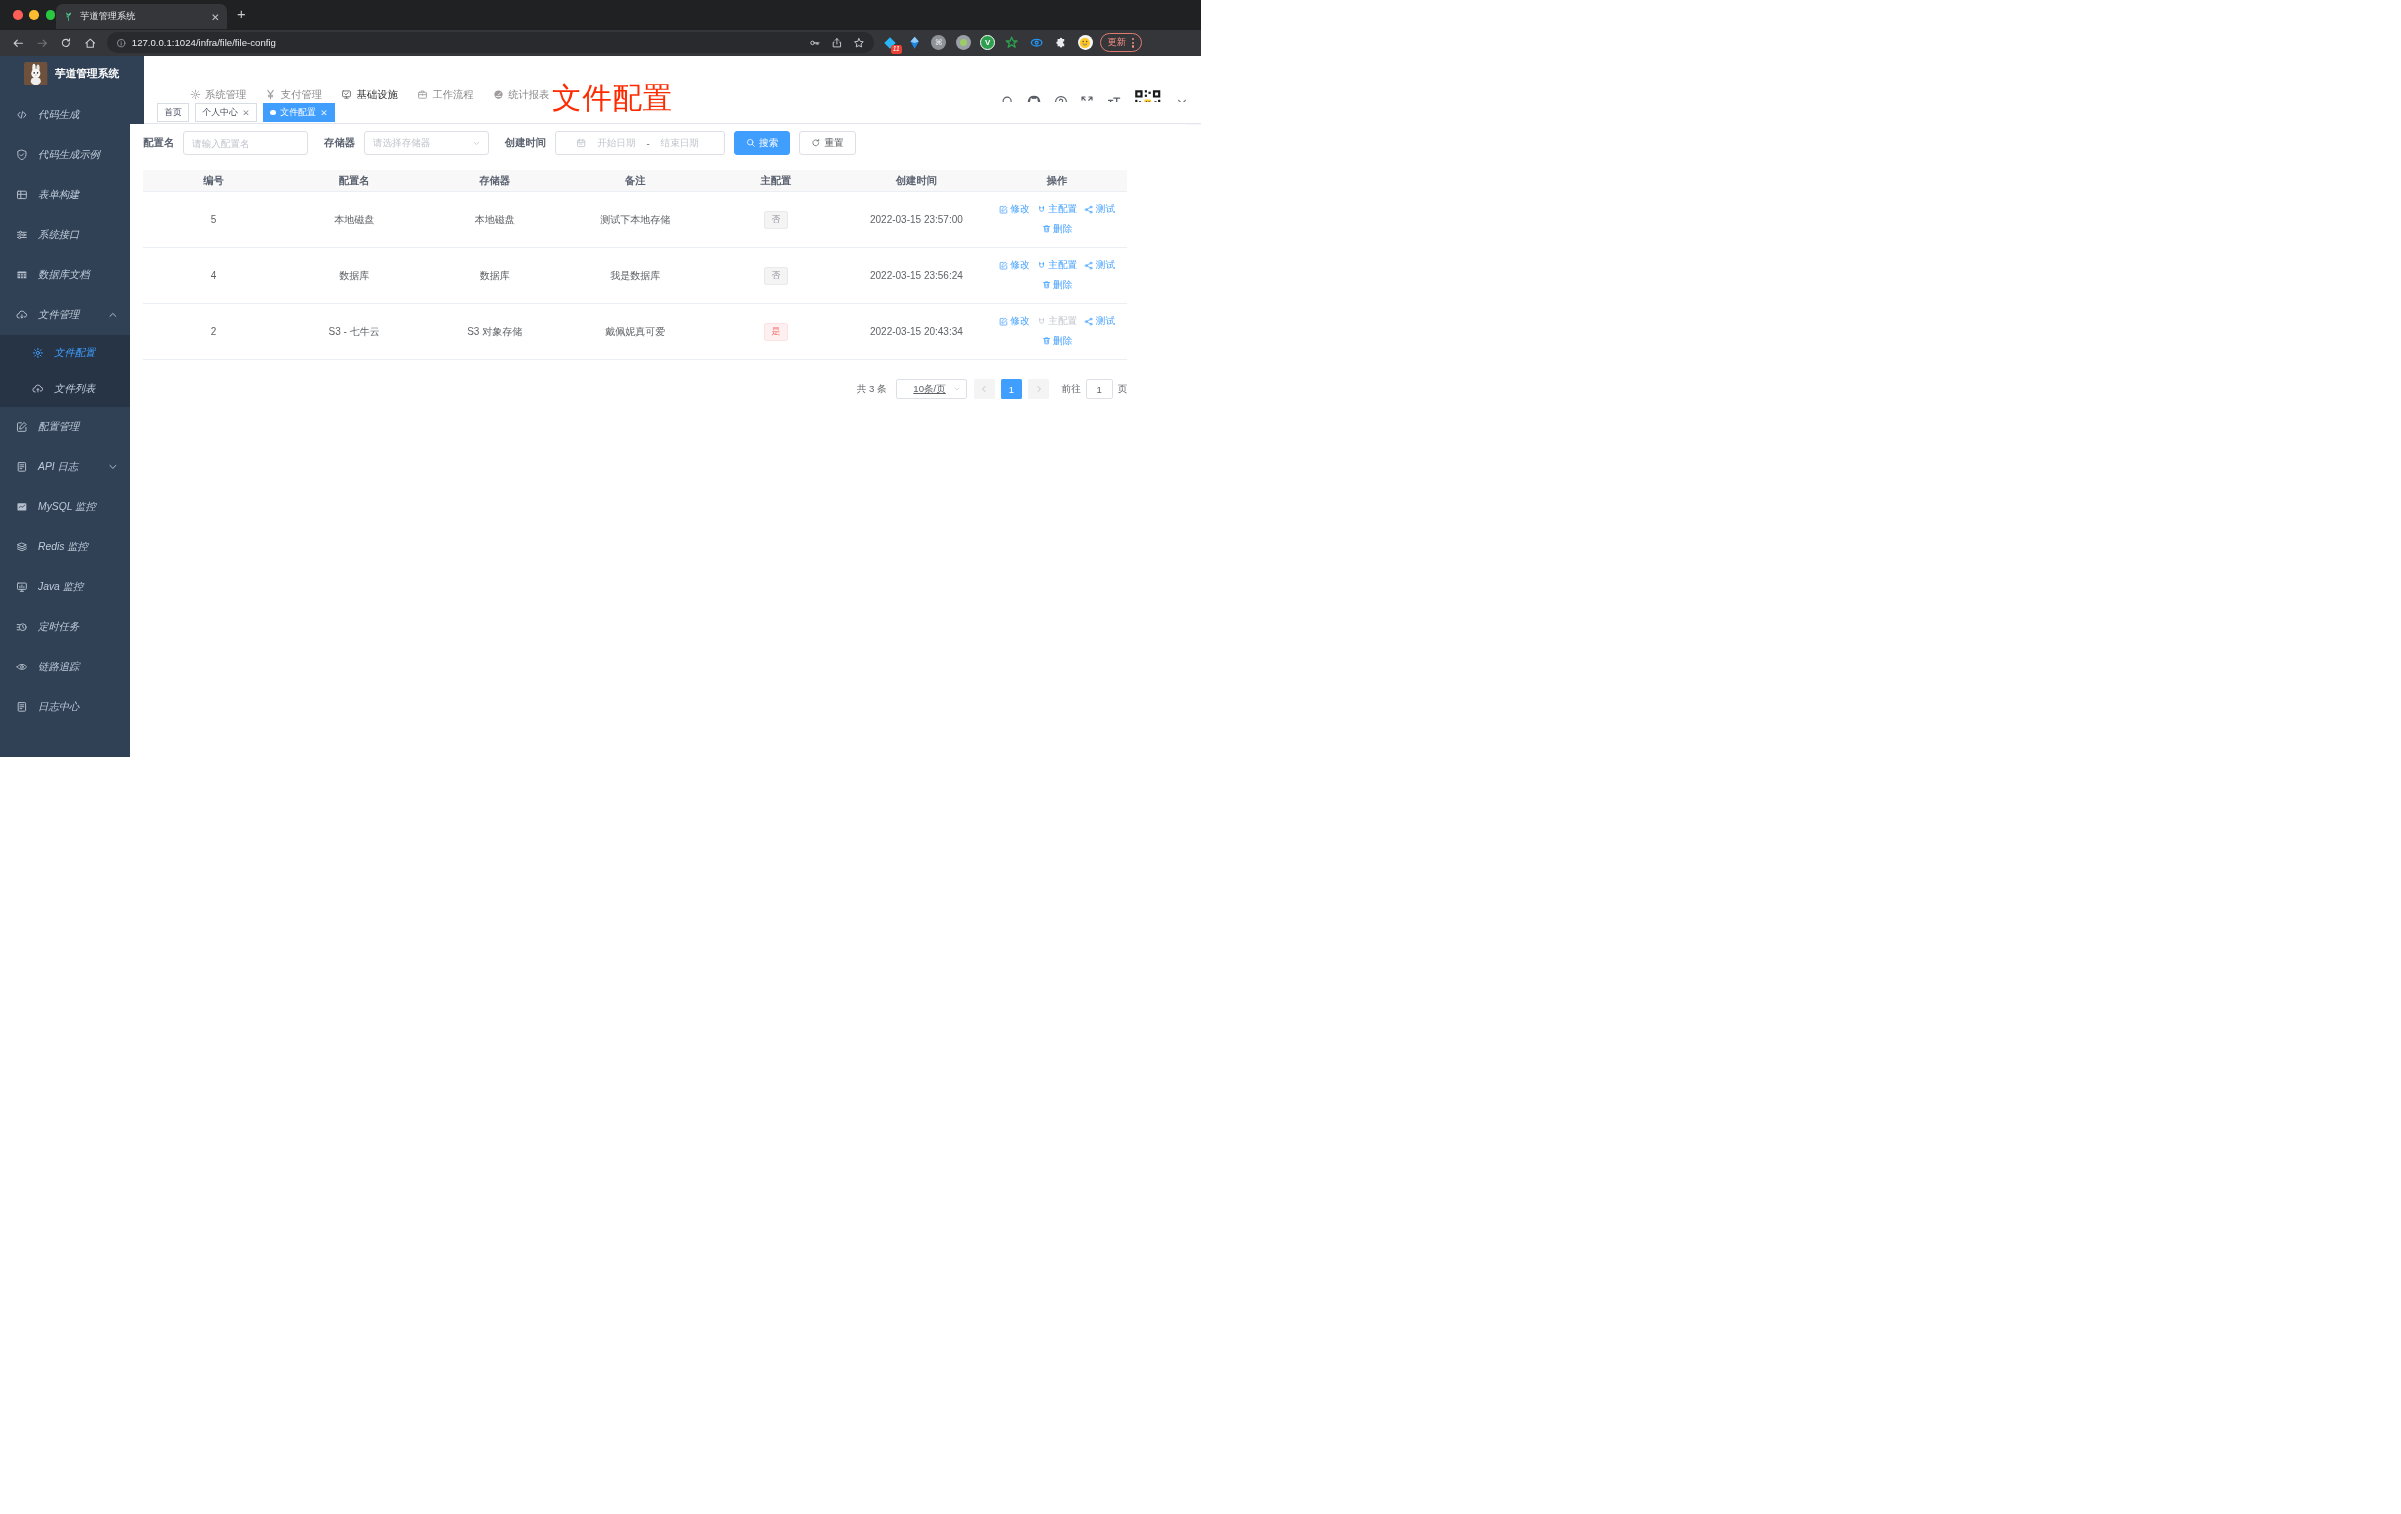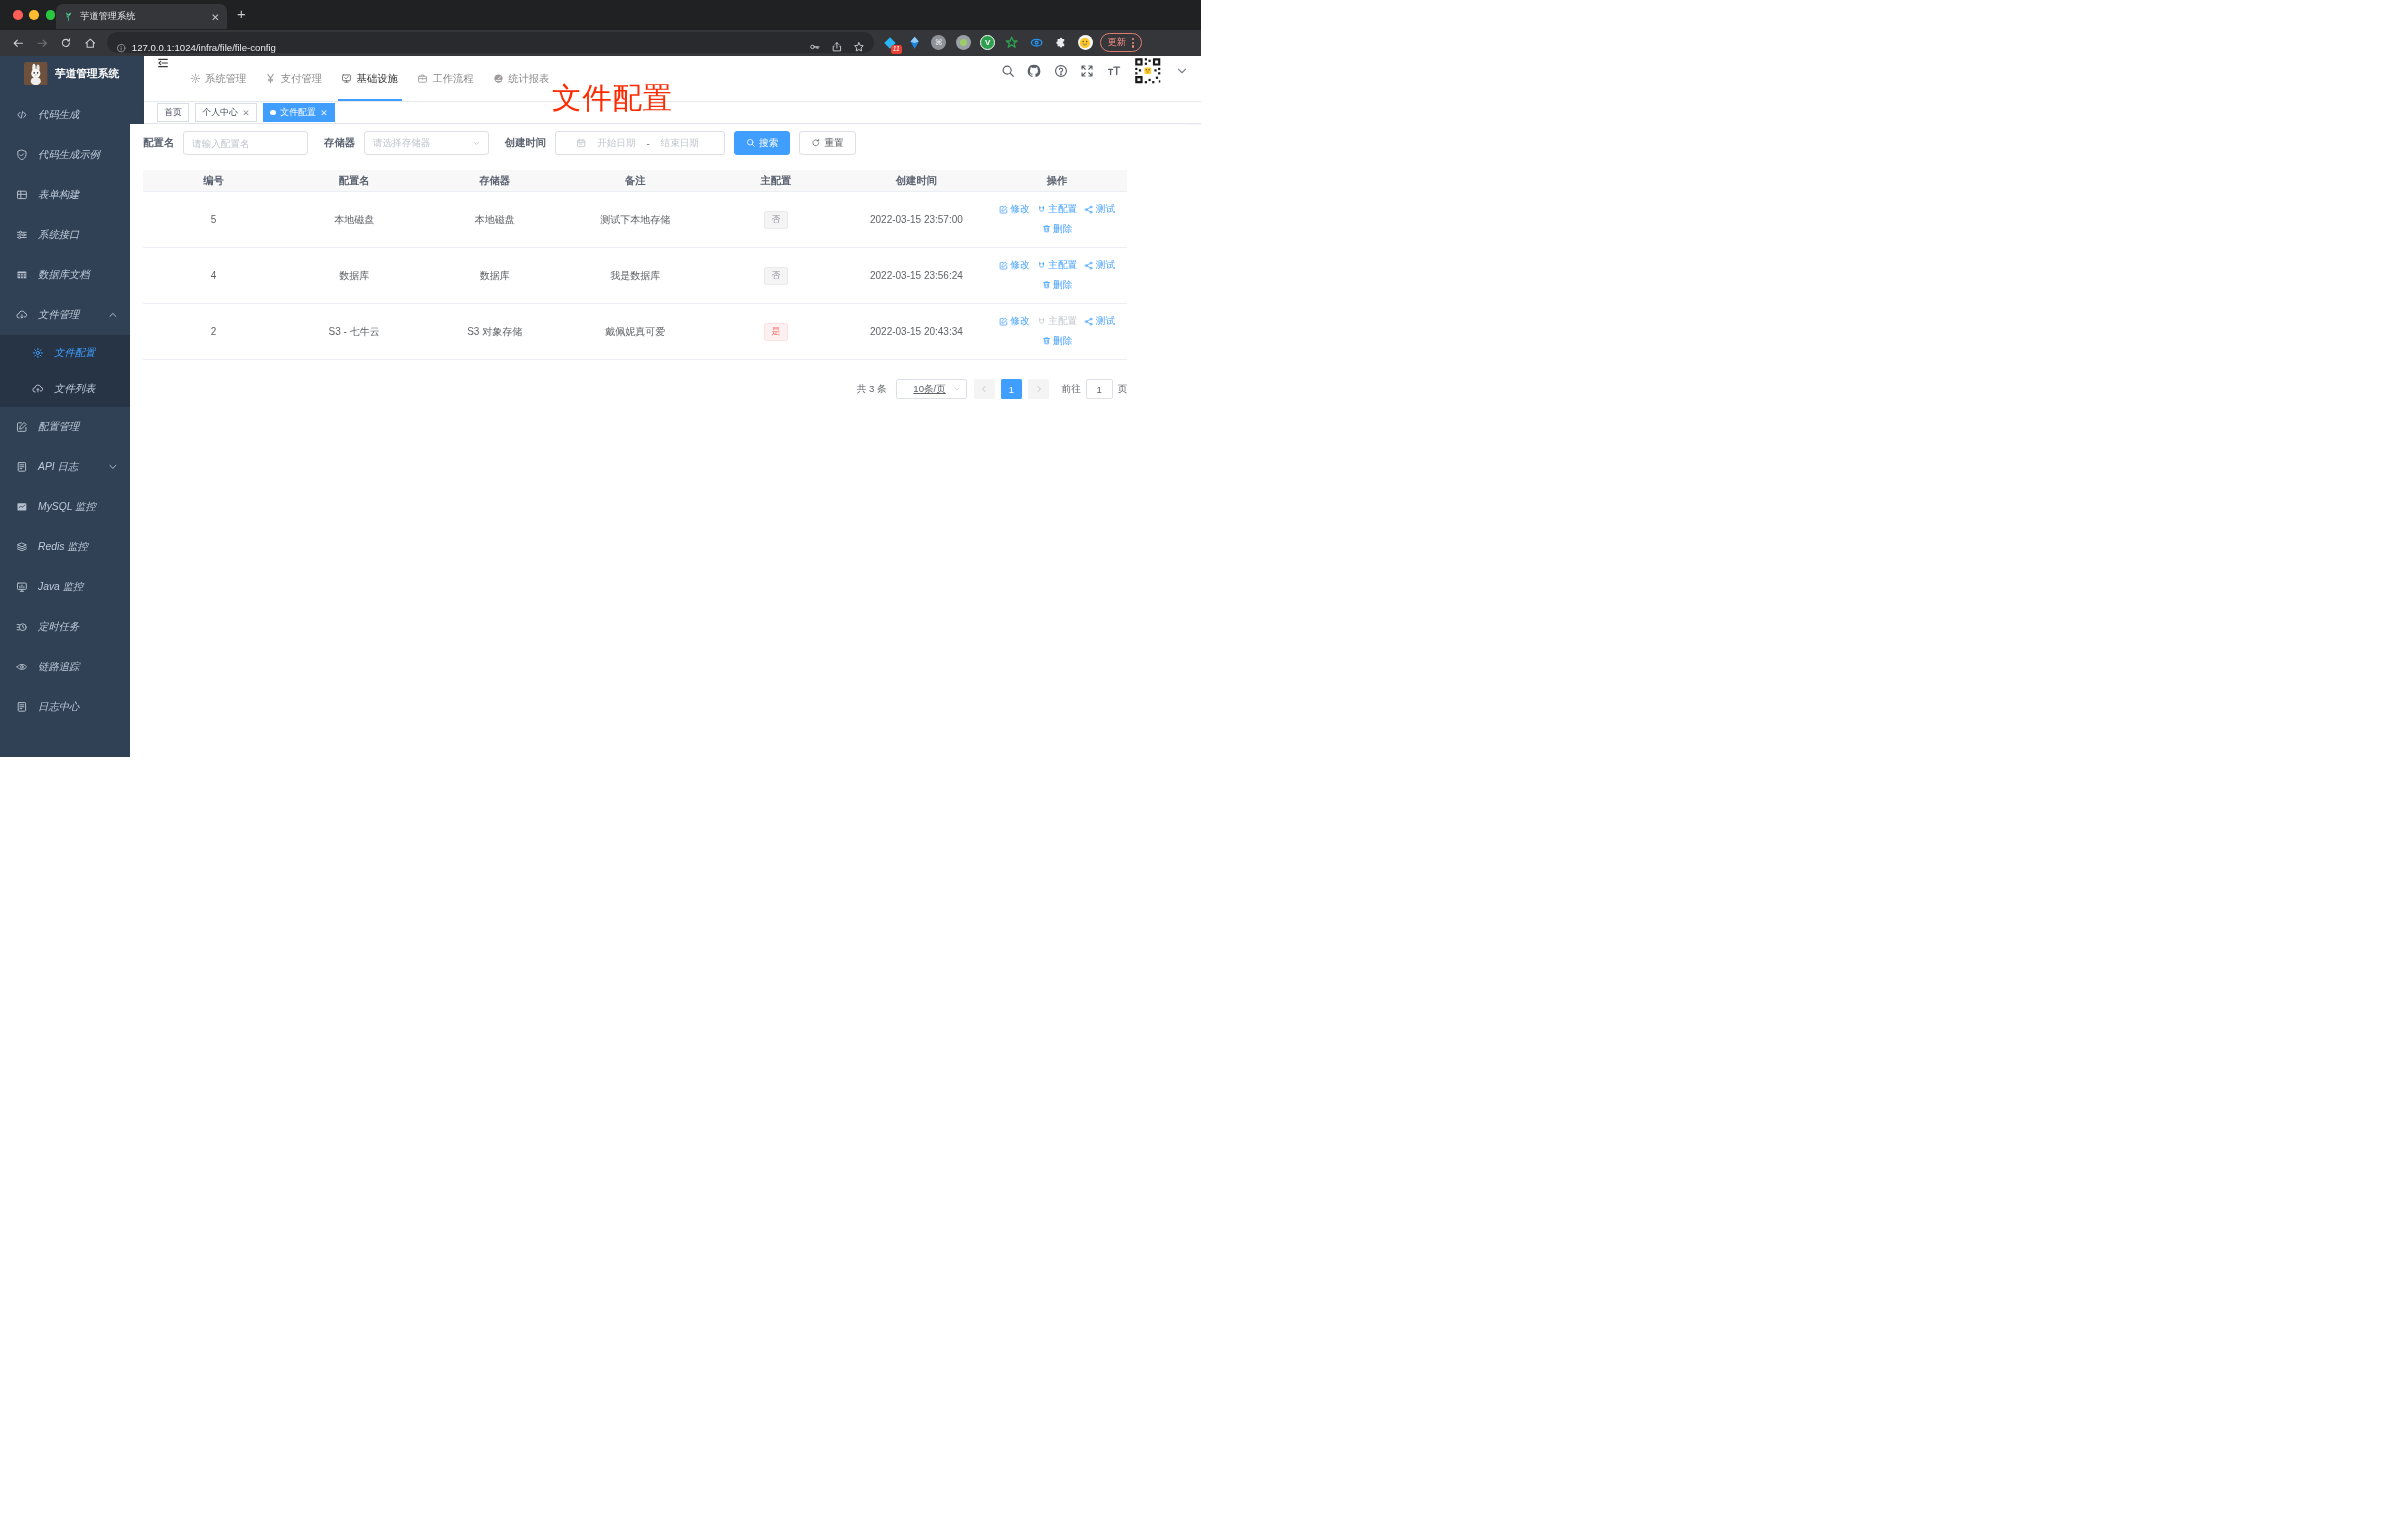--- a/index.html
+++ b/index.html
@@ -13,21 +13,21 @@
   .lights { position:absolute; left:13.3px; top:10.3px; display:flex; gap:6.6px; }
   .light { width:9.6px; height:9.6px; border-radius:50%; }
   .l-red{background:#ff5f57;} .l-yellow{background:#febc2e;} .l-green{background:#28c840;}
   .tab { position:absolute; left:56px; top:4.4px; width:171px; height:25px; background:#35363a; border-radius:6.6px 6.6px 0 0; display:flex; align-items:center; padding:0 7.4px; color:#e8eaed; font-size:9.2px; }
   .tab-title { flex:1; margin-left:5.9px; white-space:nowrap; overflow:hidden; }
   .tab-close { color:#bdc1c6; font-size:10.3px; cursor:default; }
   .newtab { position:absolute; left:237px; top:7.4px; color:#c7cbd1; font-size:14.8px; line-height:14.8px; }
   .addrbar { position:absolute; left:0; top:29.5px; width:100%; height:26.6px; background:#35363a; display:flex; align-items:center; }
   .nav-ic { color:#c7cbd1; margin-left:11.8px; }
   .nav-ic.disabled { color:#6e7175; }
-  .omnibox { margin-left:10.3px; width:767px; height:20.7px; background:#282a2d; border-radius:10.3px; display:flex; align-items:flex-end; padding:0 8.9px; color:#9aa0a6; }
+  .omnibox { margin-left:10.3px; width:767px; height:20.7px; background:#282a2d; border-radius:10.3px; display:flex; align-items:center; padding:0 8.9px; color:#9aa0a6; }
   .omni-url { color:#e8eaed; font-size:9.6px; margin-left:5.9px; flex:1; }
   .omni-right { display:flex; gap:10.3px; color:#c7cbd1; }
   .extbar { display:flex; align-items:center; gap:9.6px; margin-left:8.9px; }
   .ext { position:relative; width:14.8px; height:14.8px; display:flex; align-items:center; justify-content:center; }
   .ext-diamond { width:8px; height:8px; background:#29b6f6; transform:rotate(45deg); }
   .ext-badge { position:absolute; right:-4.4px; bottom:-3.7px; background:#e94235; color:#fff; font-size:6.6px; padding:0 2.2px; border-radius:2.2px; line-height:8.9px; }
   .ext-circle { width:14.8px; height:14.8px; border-radius:50%; display:flex; align-items:center; justify-content:center; }
   .c-gray { background:#8f9398; color:#e8eaed; font-size:8px; }
   .c-gray2 { background:#9aa0a6; } .c-gray2 i{ width:7.4px;height:7.4px;border-radius:50%;background:#9ccc65;display:block;}
   .c-green { background:#2e9e4f; color:#fff; font-size:8px; font-weight:bold; border:1.5px solid #fff; }
@@ -40,21 +40,21 @@
   .sidebar { position:absolute; left:0; top:0; width:144px; height:701px; background:#304156; overflow:hidden; }
   .logo { display:flex; align-items:center; padding:5.9px 0 5.9px 24px; height:35px; }
   .logo-title { color:#fff; font-weight:bold; font-size:10.7px; margin-left:7.4px; white-space:nowrap; }
   .menu { margin-top:4.4px; }
   .m-item { height:40px; display:flex; align-items:center; padding-left:16px; color:#bfcbd9; font-size:10.3px; cursor:pointer; position:relative; white-space:nowrap;font-style:italic; }
   .m-item .ic { width:11.8px; height:11.8px; margin-right:10.3px; color:#b7c0cd; flex:none; }
   .m-item.sub { background:#263445; padding-left:32px; height:36px; }
   .m-item.active, .m-item.active .ic { color:#409eff; }
   .m-arrow { position:absolute; right:14.8px; color:#9aa7b6; }
 
-  .topbar { position:absolute; left:144px; top:0; width:1057px; height:46px; background:#fff; border-bottom:0.7px solid #e6e9ee; display:flex; align-items:flex-start; }
+  .topbar { position:absolute; left:144px; top:16px; width:1057px; height:46px; background:#fff; border-bottom:0.7px solid #e6e9ee; display:flex; align-items:flex-end; }
   .fold { color:#3a3a3a; margin:0 10.3px 0 11.8px; }
   .topnav { display:flex; height:100%; }
   .t-item { display:flex; align-items:center; gap:4.4px; padding:0 9.6px; font-size:10.3px; color:#8c8989; height:100%; position:relative; }
   .t-item .ic { width:11px; height:11px; color:#a09c9c; }
   .t-item.active { color:#323232; }
   .t-item.active .ic { color:#6b6b6b; }
   .t-item.active::after { content:""; position:absolute; left:5.9px; right:5.9px; bottom:0; height:2.2px; background:#409eff; }
   .top-right { margin-left:auto; display:flex; align-items:center; gap:12.5px; padding-right:11.8px; color:#5a5e66; }
   .top-right .ic { width:14px; height:14px; }
   .avatar { width:29.5px; height:29.5px; border-radius:3.7px; overflow:hidden; }

